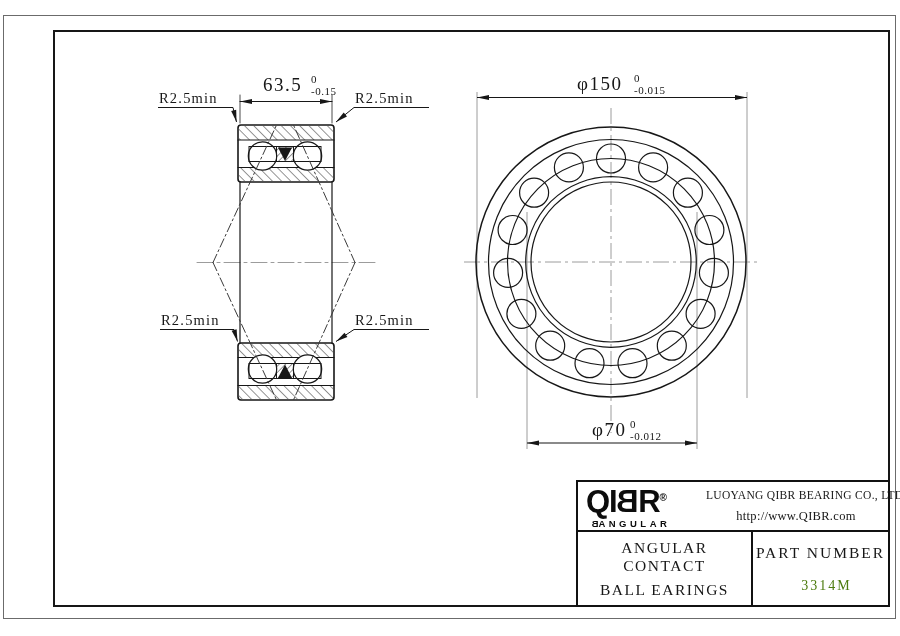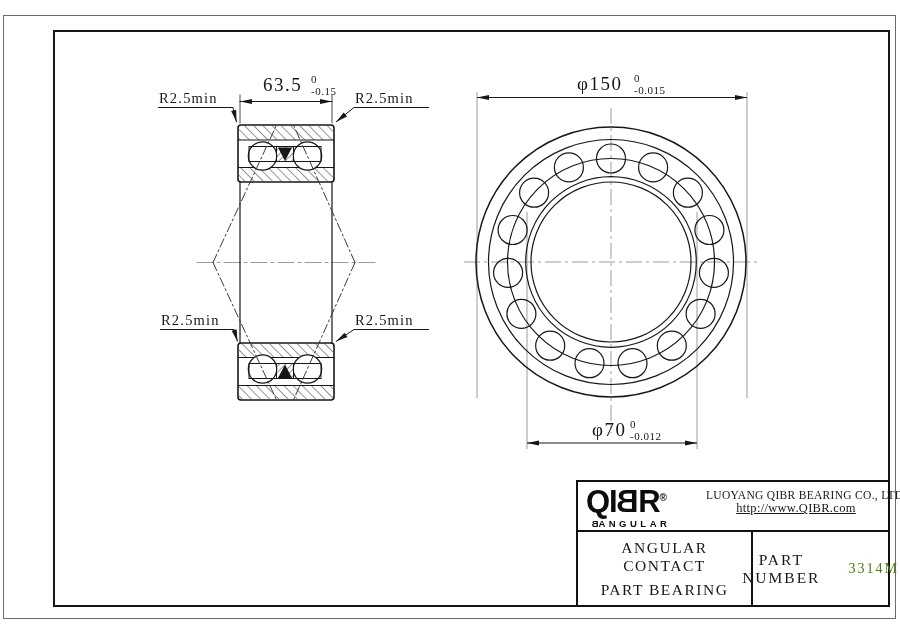--- a/index.html
+++ b/index.html
@@ -12,29 +12,29 @@
   svg .tol{font-family:"Liberation Serif", serif;font-size:11px;letter-spacing:0.5px;fill:#171717;}
   svg .rlab{font-family:"Liberation Serif", serif;font-size:14.5px;letter-spacing:1.2px;fill:#171717;}
 
   
   .title-block{position:absolute;left:576px;top:480px;width:314px;height:127px;border:2px solid #111;box-sizing:border-box;background:#fff;}
   .tb-top{position:absolute;left:0;top:0;width:100%;height:50px;border-bottom:2px solid #111;box-sizing:border-box;}
   .tb-bottom{position:absolute;left:0;top:50px;width:100%;height:73px;text-align:center;}
   .tb-cell-left{position:absolute;left:0;top:0;width:175px;height:100%;border-right:2px solid #111;box-sizing:border-box;
                 display:flex;flex-direction:column;align-items:center;justify-content:center;gap:6px;}
   .tb-cell-right{position:absolute;left:175px;top:0;right:0;height:100%;
-                display:flex;flex-direction:row;align-items:center;justify-content:center;gap:16px;}
+                display:flex;flex-direction:column;align-items:center;justify-content:center;gap:16px;}
   .logo{position:absolute;left:8px;top:4px;color:#0c0c0c;}
   .logo-main{font-family:"Liberation Sans", sans-serif;font-weight:900;font-size:31px;line-height:1;letter-spacing:-1px;}
   .logo-main .reg{font-size:10px;vertical-align:super;letter-spacing:0;}
   .logo-sub{font-family:"Liberation Sans", sans-serif;font-weight:700;font-size:9.5px;letter-spacing:3.5px;margin-top:1px;margin-left:2px;}
   .mir{display:inline-block;transform:scaleX(-1);}
   .company{position:absolute;left:128px;top:7px;width:180px;text-align:center;color:#171717;}
   .company-l1{font-size:11.5px;letter-spacing:0.3px;white-space:nowrap;}
-  .company-l2{font-size:12.5px;margin-top:0;letter-spacing:0.3px;text-decoration:underline;}
+  .company-l2{font-size:12.5px;margin-top:8px;letter-spacing:0.3px;}
   .product-line{font-size:15.5px;letter-spacing:1.5px;color:#171717;}
   .part-label{font-size:15.5px;letter-spacing:2px;color:#171717;}
   .part-number{font-size:14px;letter-spacing:2px;color:#4d7c0f;margin-left:12px;}
 </style>
 </head>
 <body>
 
 <div class="page">
   <div class="outer-frame"></div>
   <div class="inner-frame"></div>
@@ -192,21 +192,21 @@
         <div class="logo-sub"><span class="mir">B</span><span>ANGULAR</span></div>
       </div>
       <div class="company">
         <div class="company-l1">LUOYANG QIBR BEARING CO., LTD</div>
         <div class="company-l2">http://www.QIBR.com</div>
       </div>
     </div>
     <div class="tb-bottom">
       <div class="tb-cell-left">
         <div class="product-line">ANGULAR CONTACT</div>
-        <div class="product-line">PART BEARING</div>
+        <div class="product-line">BALL EARINGS</div>
       </div>
       <div class="tb-cell-right">
         <div class="part-label">PART NUMBER</div>
         <div class="part-number">3314M</div>
       </div>
     </div>
   </div>
 </div>
 
 </body></html>

